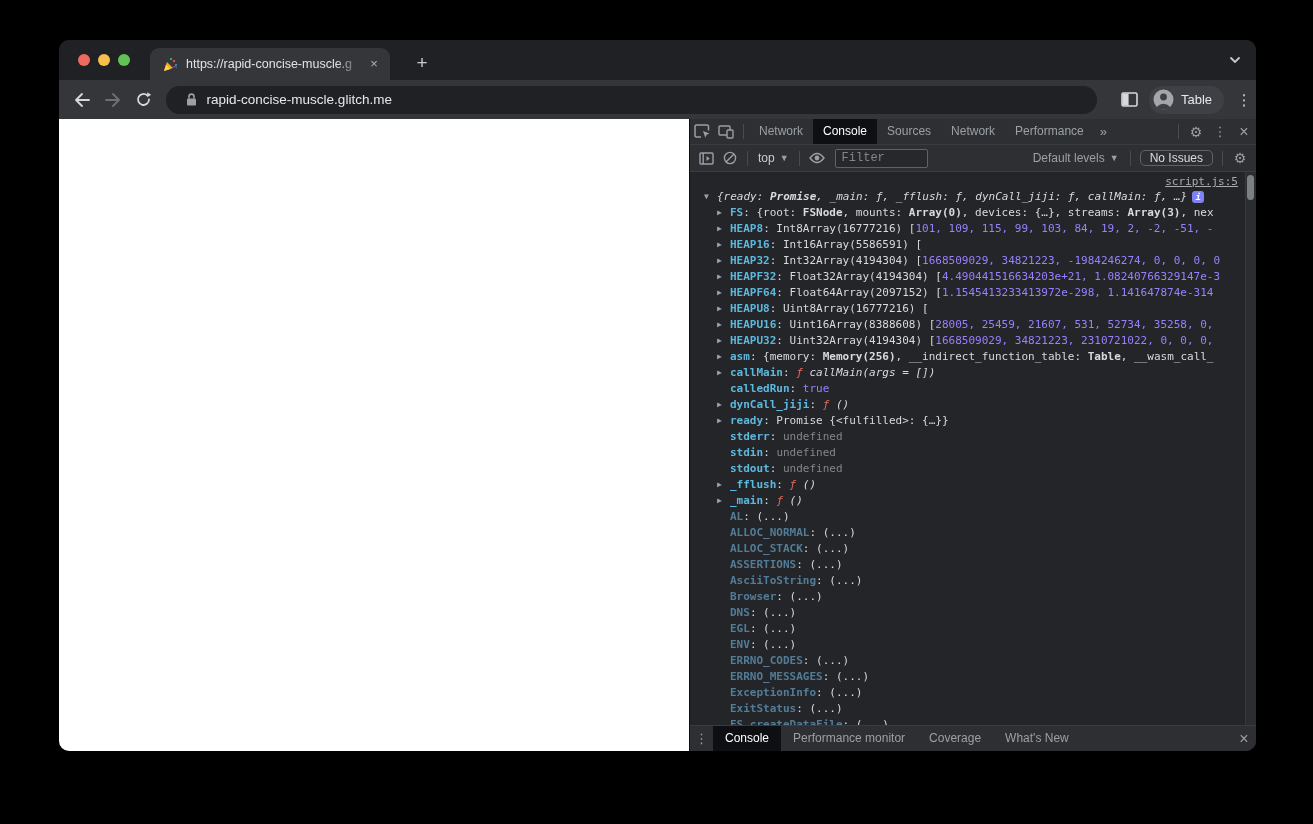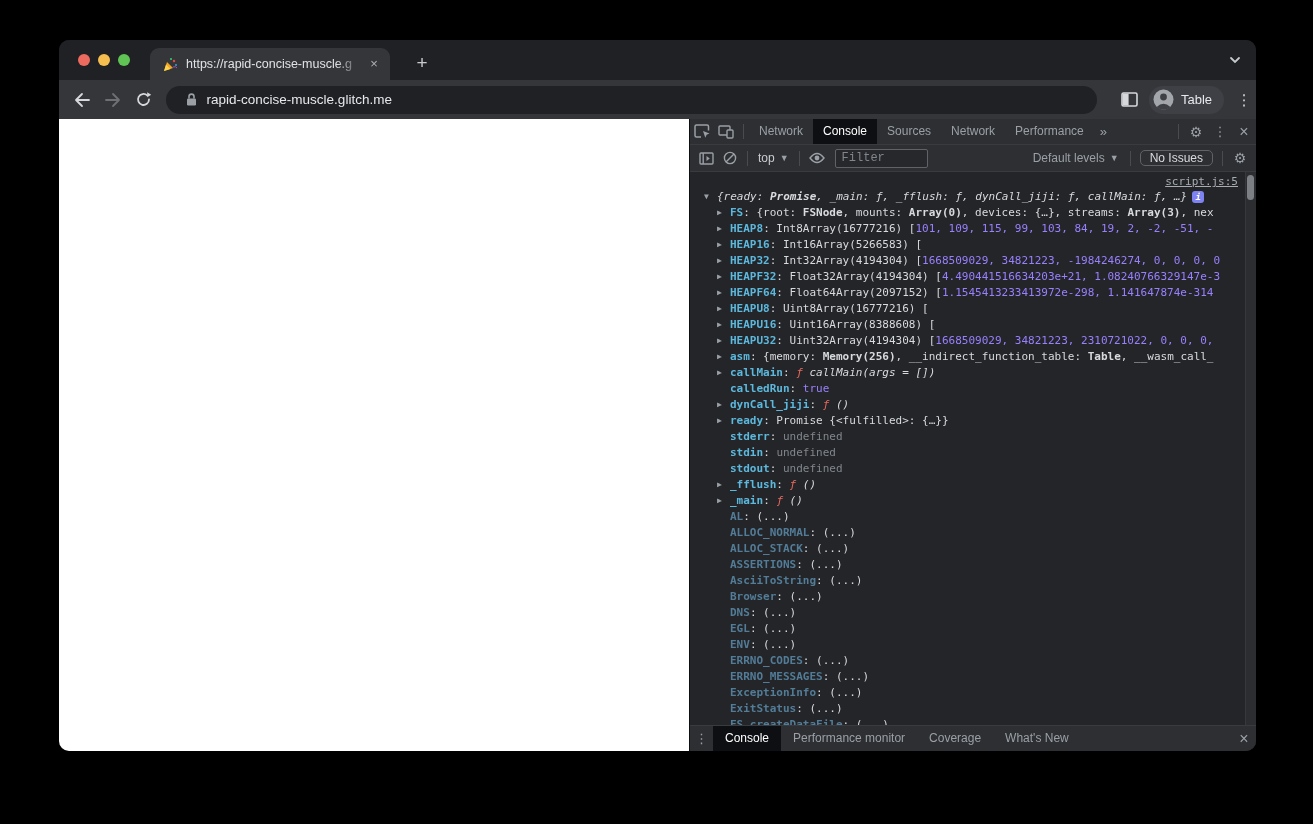--- a/index.html
+++ b/index.html
@@ -261,26 +261,26 @@
       </div>
 
       <div class="dt-console">
         <div class="chead">
           <span class="src-link">script.js:5</span>
         </div>
         <div>
             <div class="crow lvl0 it"><span class="arr">▼</span><span class="c-plain">{ready: </span><span class="c-bold">Promise</span><span class="c-plain">, _main: ƒ, _fflush: ƒ, dynCall_jiji: ƒ, callMain: ƒ, …}</span><span class="obj-icon">i</span></div>
             <div class="crow lvl1"><span class="arr">▶</span><span class="c-name">FS</span><span class="c-plain">: {root: </span><span class="c-bold">FSNode</span><span class="c-plain">, mounts: </span><span class="c-bold">Array(0)</span><span class="c-plain">, devices: {…}, streams: </span><span class="c-bold">Array(3)</span><span class="c-plain">, nex</span></div>
             <div class="crow lvl1"><span class="arr">▶</span><span class="c-name">HEAP8</span><span class="c-plain">: Int8Array(16777216) [</span><span class="c-num">101, 109, 115, 99, 103, 84, 19, 2, -2, -51, -</span></div>
-            <div class="crow lvl1"><span class="arr">▶</span><span class="c-name">HEAP16</span><span class="c-plain">: Int16Array(5266583) [</span></div>
+            <div class="crow lvl1"><span class="arr">▶</span><span class="c-name">HEAP16</span><span class="c-plain">: Int16Array(5586591) [</span></div>
             <div class="crow lvl1"><span class="arr">▶</span><span class="c-name">HEAP32</span><span class="c-plain">: Int32Array(4194304) [</span><span class="c-num">1668509029, 34821223, -1984246274, 0, 0, 0, 0</span></div>
             <div class="crow lvl1"><span class="arr">▶</span><span class="c-name">HEAPF32</span><span class="c-plain">: Float32Array(4194304) [</span><span class="c-num">4.490441516634203e+21, 1.08240766329147e-3</span></div>
             <div class="crow lvl1"><span class="arr">▶</span><span class="c-name">HEAPF64</span><span class="c-plain">: Float64Array(2097152) [</span><span class="c-num">1.1545413233413972e-298, 1.141647874e-314</span></div>
             <div class="crow lvl1"><span class="arr">▶</span><span class="c-name">HEAPU8</span><span class="c-plain">: Uint8Array(16777216) [</span></div>
-            <div class="crow lvl1"><span class="arr">▶</span><span class="c-name">HEAPU16</span><span class="c-plain">: Uint16Array(8388608) [</span></div>
+            <div class="crow lvl1"><span class="arr">▶</span><span class="c-name">HEAPU16</span><span class="c-plain">: Uint16Array(8388608) [</span><span class="c-num">28005, 25459, 21607, 531, 52734, 35258, 0,</span></div>
             <div class="crow lvl1"><span class="arr">▶</span><span class="c-name">HEAPU32</span><span class="c-plain">: Uint32Array(4194304) [</span><span class="c-num">1668509029, 34821223, 2310721022, 0, 0, 0,</span></div>
             <div class="crow lvl1"><span class="arr">▶</span><span class="c-name">asm</span><span class="c-plain">: {memory: </span><span class="c-bold">Memory(256)</span><span class="c-plain">, __indirect_function_table: </span><span class="c-bold">Table</span><span class="c-plain">, __wasm_call_</span></div>
             <div class="crow lvl1"><span class="arr">▶</span><span class="c-name">callMain</span><span class="c-plain">: </span><span class="c-fn">ƒ</span><span class="c-fni"> callMain(args = [])</span></div>
             <div class="crow lvl1"><span class="arr"></span><span class="c-name">calledRun</span><span class="c-plain">: </span><span class="c-num">true</span></div>
             <div class="crow lvl1"><span class="arr">▶</span><span class="c-name">dynCall_jiji</span><span class="c-plain">: </span><span class="c-fn">ƒ</span><span class="c-fni"> ()</span></div>
             <div class="crow lvl1"><span class="arr">▶</span><span class="c-name">ready</span><span class="c-plain">: Promise {&lt;fulfilled&gt;: {…}}</span></div>
             <div class="crow lvl1"><span class="arr"></span><span class="c-name">stderr</span><span class="c-plain">: </span><span class="c-undef">undefined</span></div>
             <div class="crow lvl1"><span class="arr"></span><span class="c-name">stdin</span><span class="c-plain">: </span><span class="c-undef">undefined</span></div>
             <div class="crow lvl1"><span class="arr"></span><span class="c-name">stdout</span><span class="c-plain">: </span><span class="c-undef">undefined</span></div>
             <div class="crow lvl1"><span class="arr">▶</span><span class="c-name">_fflush</span><span class="c-plain">: </span><span class="c-fn">ƒ</span><span class="c-fni"> ()</span></div>

